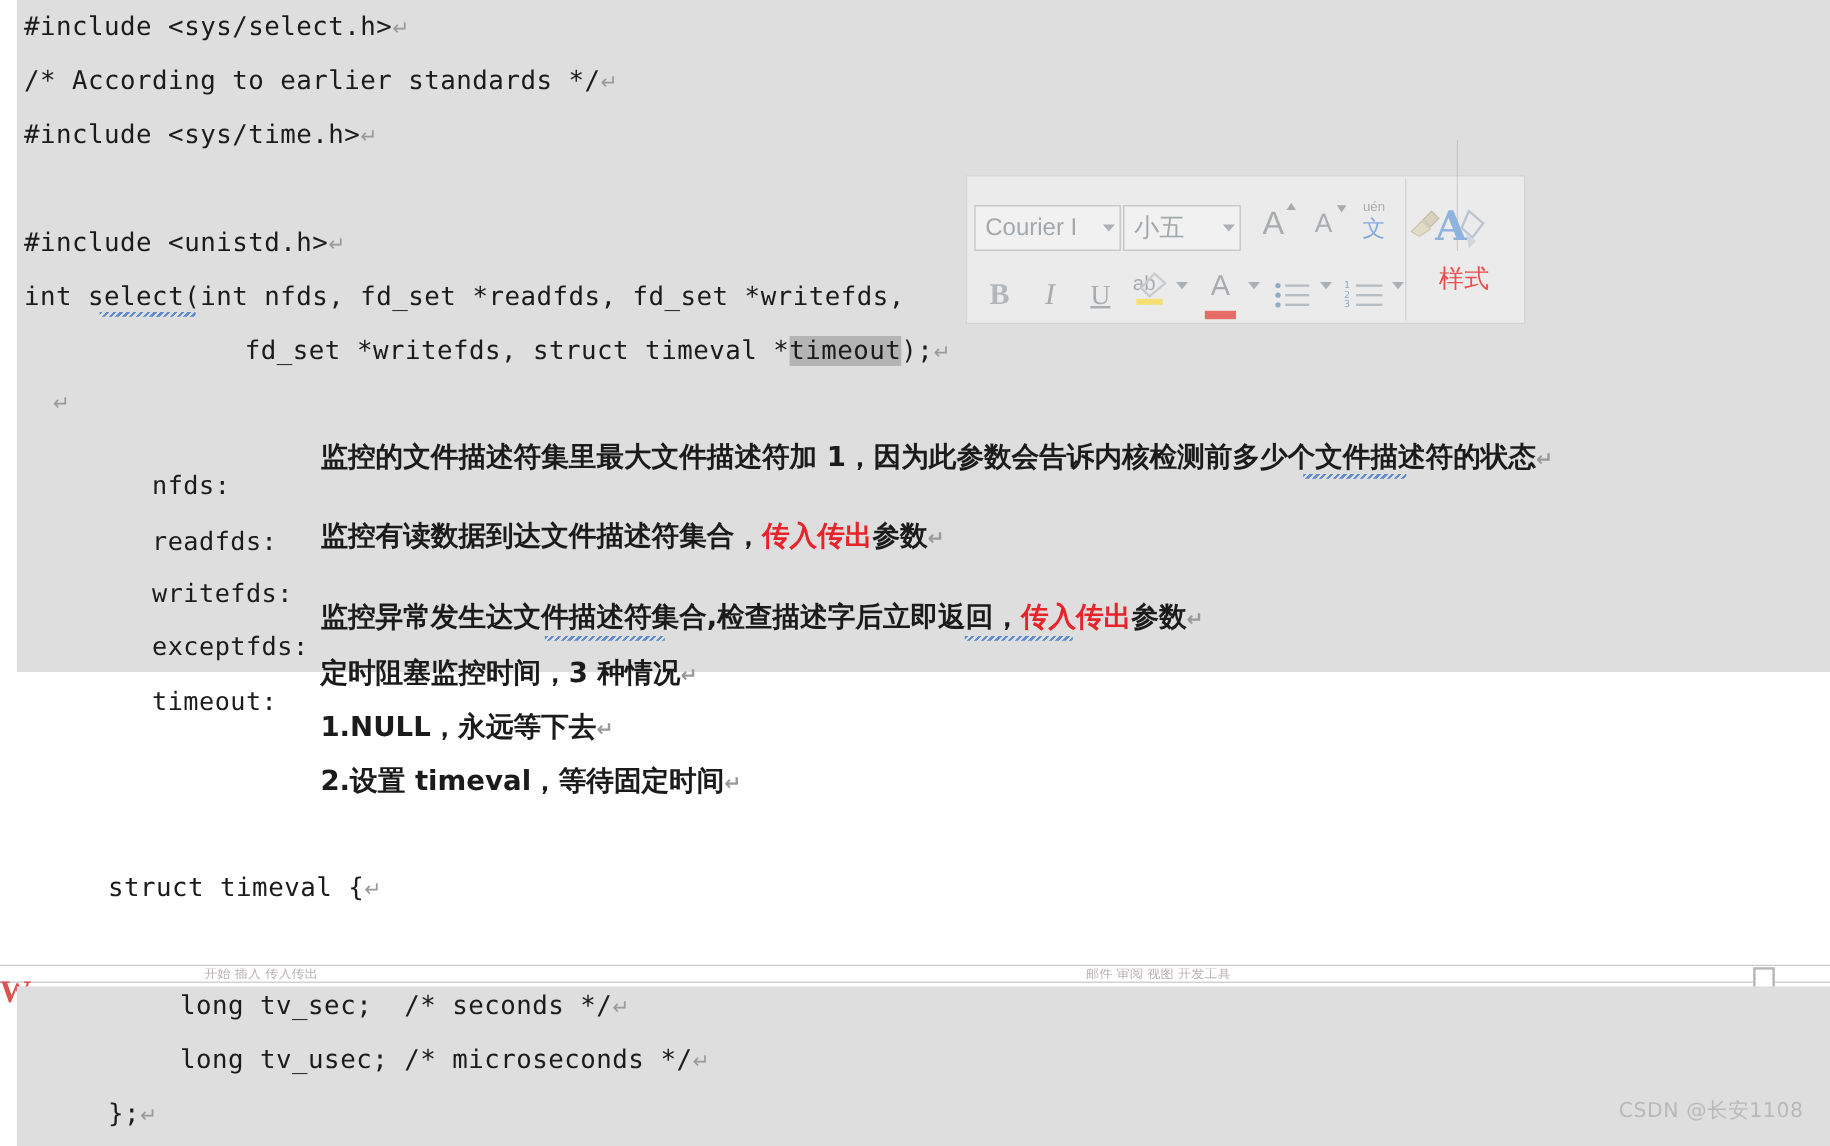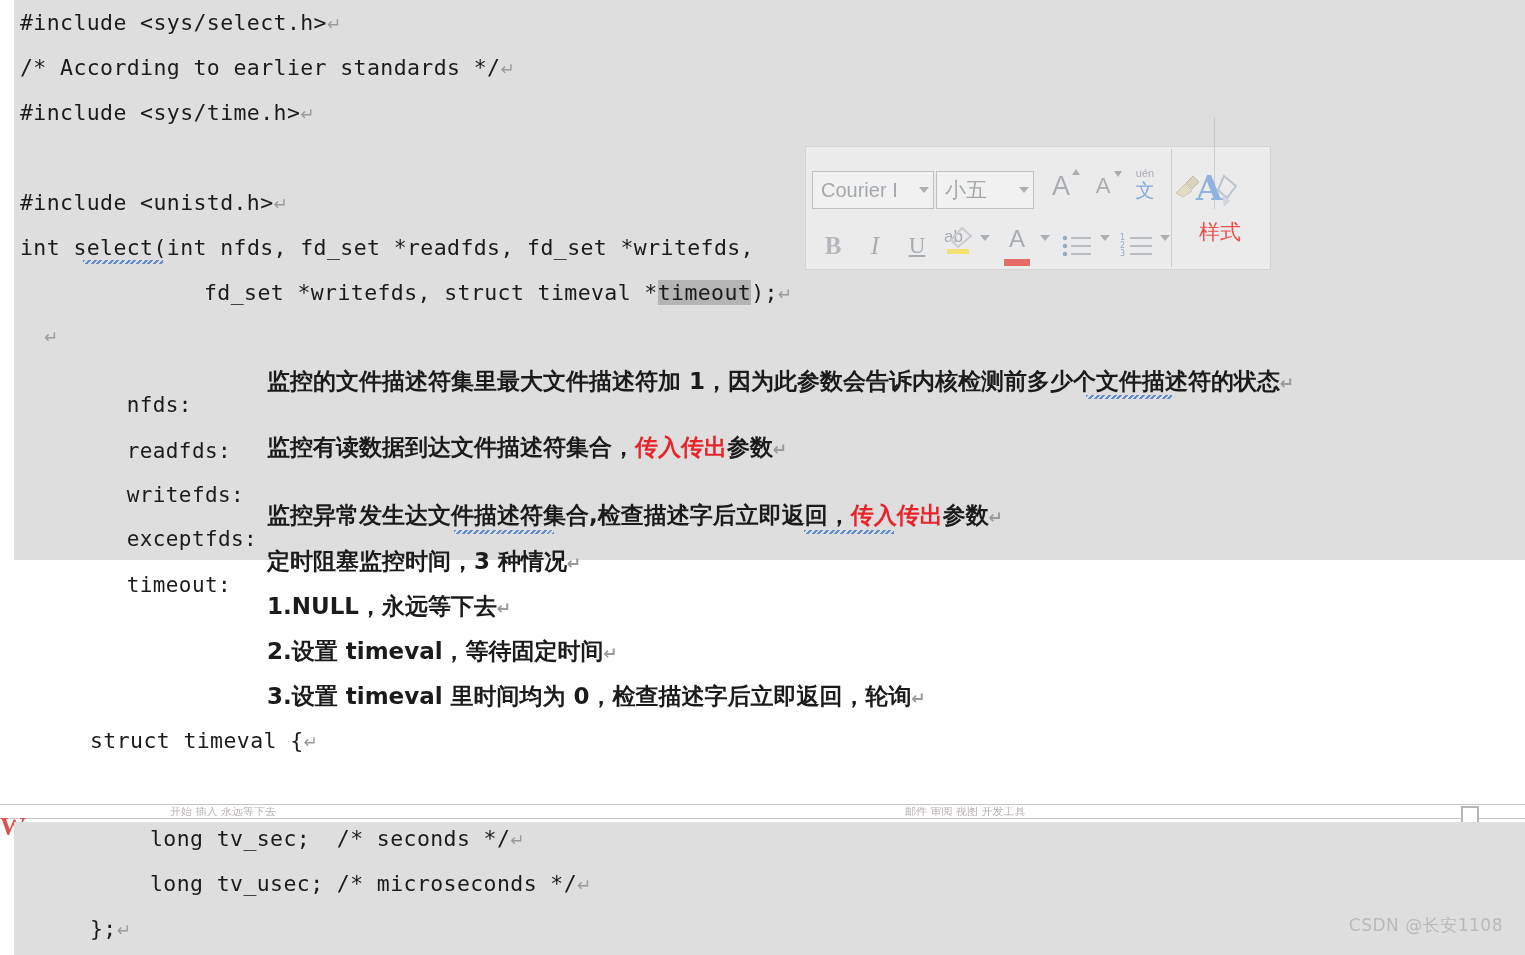--- a/index.html
+++ b/index.html
@@ -269,21 +269,20 @@
     <div class="squiggle-blue" style="left:440px; top:530px; width:100px;"></div>
     <div class="squiggle-blue" style="left:790px; top:530px; width:90px;"></div>
 
     <div class="para-line" style="left:76px; top:552px;">
       <span class="mono">timeout:</span>
     </div>
     <div class="para-line cjk" style="left:253px; top:550px;"><span>定时阻塞监控时间，3 种情况</span><span class="pilcrow">↵</span></div>
 
     <div class="para-line cjk" style="left:253px; top:595px;"><span>1.NULL，永远等下去</span><span class="pilcrow">↵</span></div>
     <div class="para-line cjk" style="left:253px; top:640px;"><span>2.设置 timeval，等待固定时间</span><span class="pilcrow">↵</span></div>
-    <div class="para-line cjk" style="left:253px; top:685px;"><span>3.设置 timeval 里时间均为 0，检查描述字后立即返回，轮询</span><span class="pilcrow">↵</span></div>
 
     <div class="code-line" style="left:76px; top:730px;"><span>struct timeval {</span><span class="pilcrow">↵</span></div>
   </div>
 
   <div id="mini-toolbar">
 
     <div class="mt-row">
       <div class="mt-box" id="font-name-box">
         <span class="txt">Courier I</span>
         <span class="caret"></span>
@@ -367,21 +366,21 @@
         <path d="M30 6 L42 16 L33 28 L24 20 Z" fill="none" stroke="#b9c4cf" stroke-width="2"></path>
         <path d="M28 24 L36 31 L30 37 Z" fill="#cfd6dd"></path>
       </svg>
       <span class="label">样式</span>
     </div>
   </div>
 
   <div id="clip-strip">
     <div class="rule-line" style="top:9px;"></div>
     <div class="rule-line" style="top:23px;"></div>
-    <div class="smudge" style="left:170px; top:12px;">开始  插入  永远等下去</div>
+    <div class="smudge" style="left:170px; top:12px;">开始  插入  传入传出</div>
     <div class="smudge" style="left:905px; top:12px;">邮件  审阅  视图  开发工具</div>
   </div>
   <div id="word-w">W</div>
   <div id="tab-stop"></div>
 
   <div id="doc-bottom" class="doc-pane">
     <div class="code-line" style="left:136px; top:6px;"><span>long tv_sec;  /* seconds */</span><span class="pilcrow">↵</span></div>
     <div class="code-line" style="left:136px; top:51px;"><span>long tv_usec; /* microseconds */</span><span class="pilcrow">↵</span></div>
     <div class="code-line" style="left:76px; top:96px;"><span>};</span><span class="pilcrow">↵</span></div>
   </div>

